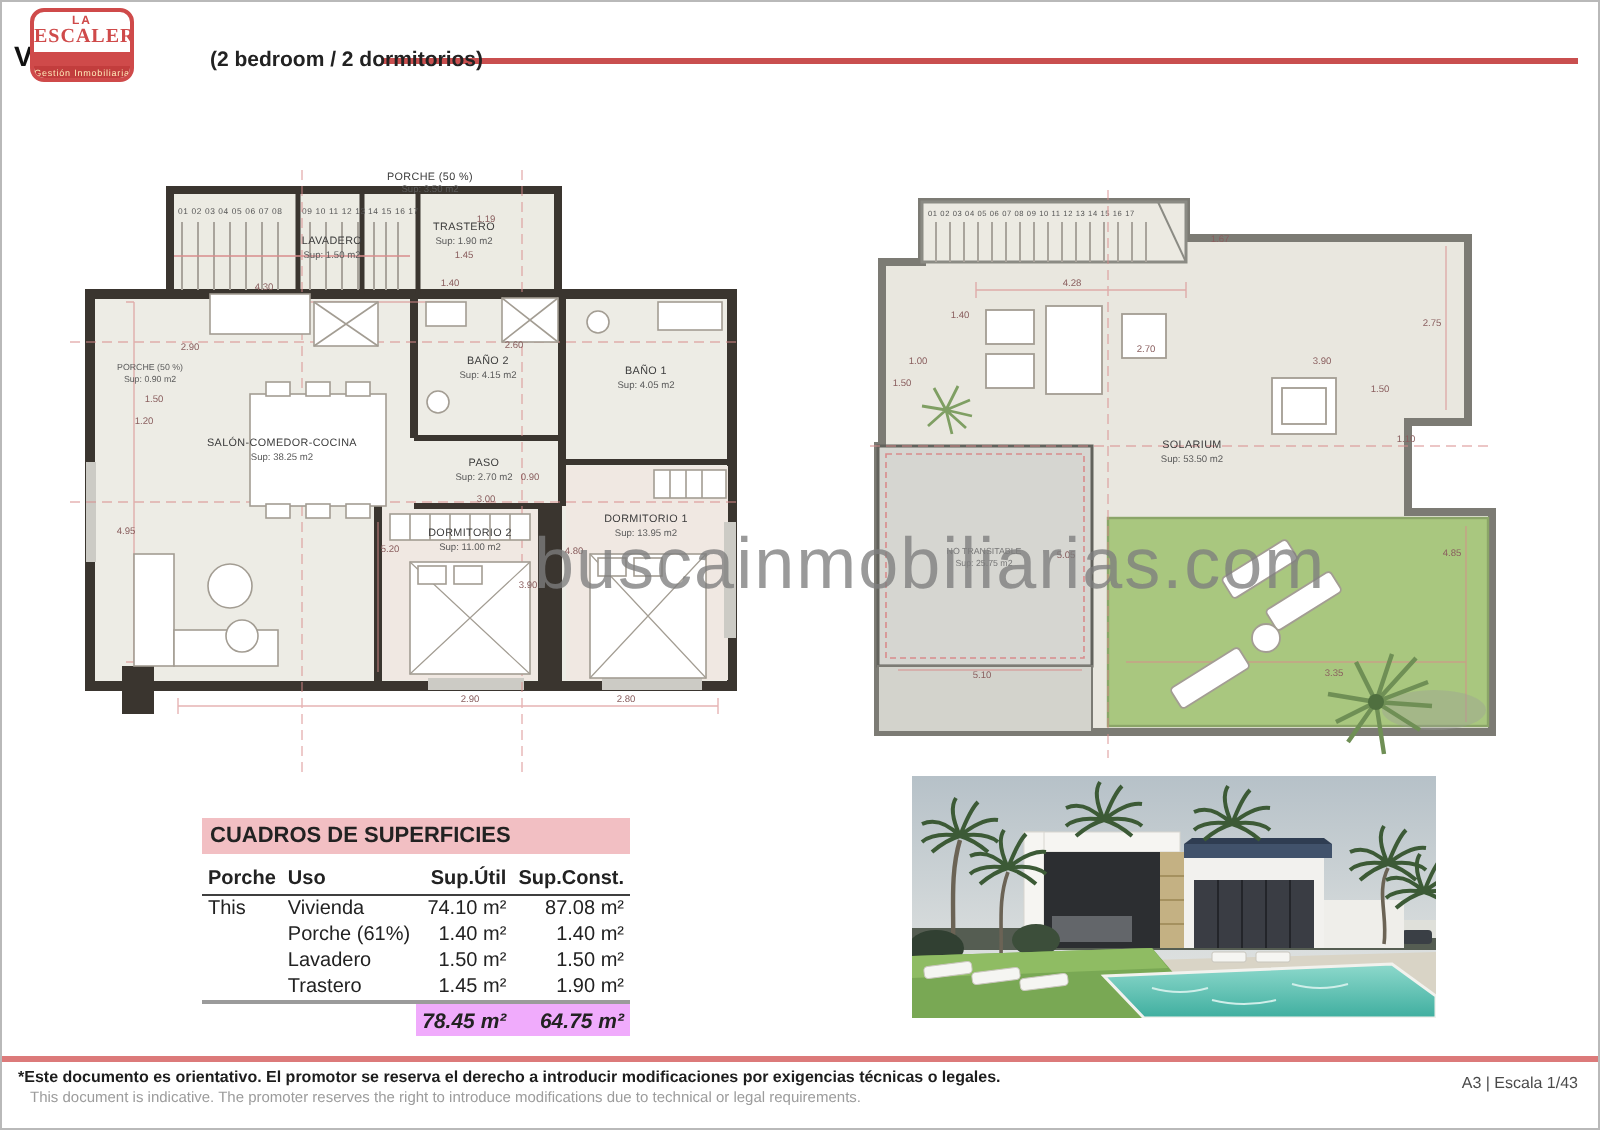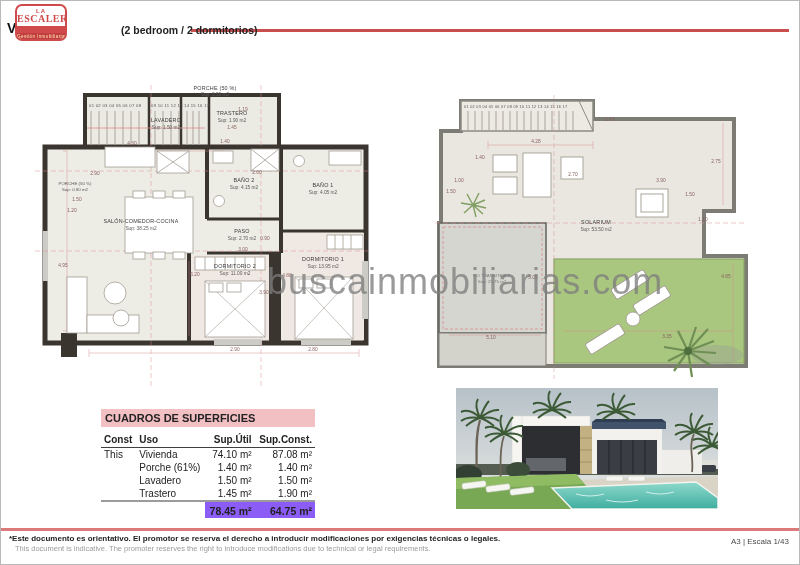--- a/index.html
+++ b/index.html
@@ -1,39 +1,39 @@
 <!DOCTYPE html>
 <html><head>
 <meta charset="utf-8">
 <style>
   html,body{margin:0;padding:0;background:#e8e8e8;}
   .page{position:relative;width:800px;height:565px;background:#fff;margin:0 auto;
         font-family:"Liberation Sans",sans-serif;overflow:hidden;border:1px solid #b9b9b9;box-sizing:border-box;}
   .abs{position:absolute;}
   
   .title-prefix{left:6px;top:19px;font-size:14px;font-weight:bold;color:#111;z-index:1;}
-  .title-suffix{left:80px;top:23px;font-size:10.5px;font-weight:bold;color:#222;z-index:1;padding-left:40px;}
+  .title-suffix{left:64px;top:23px;font-size:10.5px;font-weight:bold;color:#222;z-index:1;padding-left:40px;}
   .logo{left:14px;top:3px;width:52px;height:37px;background:#fff;border:2px solid #cf4a4a;
         border-radius:7px;z-index:2;text-align:center;box-sizing:border-box;overflow:hidden;}
   .logo-la{font-size:6px;color:#cf4a4a;font-weight:bold;line-height:6px;margin-top:2px;letter-spacing:1px;}
   .logo-name{font-family:"Liberation Serif",serif;font-size:10px;color:#cf4a4a;font-weight:bold;line-height:10px;letter-spacing:.5px;}
   .logo-band1{height:7px;background:#cf4a4a;margin-top:2px;}
   .logo-band2{height:8px;background:#c23d3d;color:#ffe9b8;font-size:4.5px;line-height:8px;letter-spacing:.4px;}
   .red-rule{left:190px;top:28px;width:598px;height:3px;background:#c94f4f;}
   
   .watermark{left:266px;top:260px;font-size:36px;color:rgba(125,125,125,.78);letter-spacing:1px;z-index:6;white-space:nowrap;}
   
   .surface-table{left:100px;top:408px;width:214px;z-index:3;}
   .table-title{background:#f2bfc3;color:#222;font-weight:bold;font-size:11px;padding:3px 4px;}
   .surface-table table{border-collapse:collapse;margin-top:5px;width:100%;font-size:10px;color:#222;}
   .surface-table th{font-weight:bold;text-align:left;border-bottom:1.5px solid #3f3f3f;padding:2px 3px;}
   .surface-table th.num,.surface-table td.num{text-align:right;}
   .surface-table td{padding:1px 3px;}
   .surface-table tfoot td{border-top:2px solid #9b9b9b;padding-top:3px;font-weight:bold;font-size:10.5px;}
-  .surface-table tfoot td.pink{background:#8b5cf6;}
+  .surface-table tfoot td.pink{background:#f0abfc;font-style:italic;}
   
   .footer-rule{left:0;top:527px;width:800px;height:3px;background:#dc7a7a;}
   .disc-es{left:8px;top:533px;font-size:8px;font-weight:bold;color:#1d1d1d;}
   .disc-en{left:14px;top:543px;font-size:7.5px;color:#9c9c9c;text-align:center;}
   .sheet-info{right:10px;top:536px;font-size:8px;color:#4a4a4a;}
   
   svg text{font-family:"Liberation Sans",sans-serif;}
   .room-name{font-size:5.4px;fill:#3b3b3b;letter-spacing:.2px;}
   .room-sup{font-size:4.8px;fill:#5b5b5b;}
   .dim{font-size:4.8px;fill:#8a5f5f;}
@@ -250,21 +250,21 @@
     </g>
   </svg>
 
   <div class="abs watermark">buscainmobiliarias.com</div>
 
   <div class="abs surface-table">
     <div class="table-title">CUADROS DE SUPERFICIES</div>
     <table>
       <thead>
         <tr>
-          <th>Const</th>
+          <th>Porche</th>
           <th>Uso</th>
           <th class="num">Sup.Útil</th>
           <th class="num">Sup.Const.</th>
         </tr>
       </thead>
       <tbody>
         <tr>
           <td>This</td>
           <td>Vivienda</td>
           <td class="num">74.10 m²</td>

